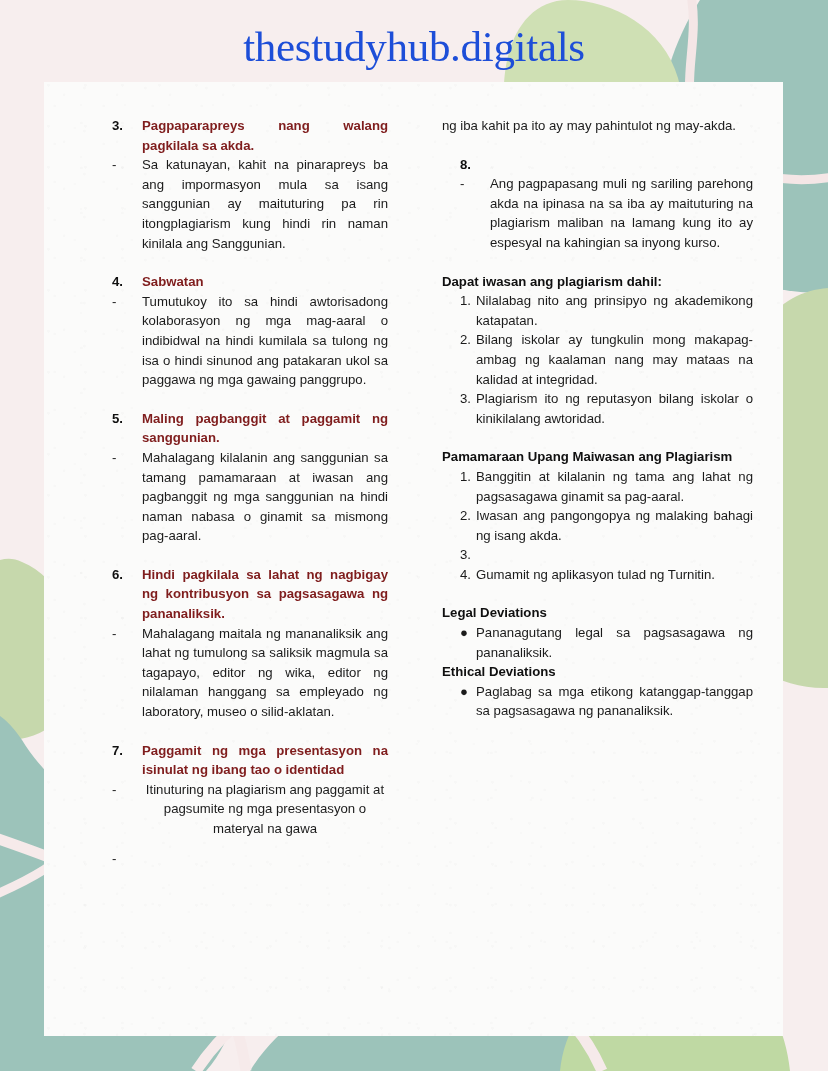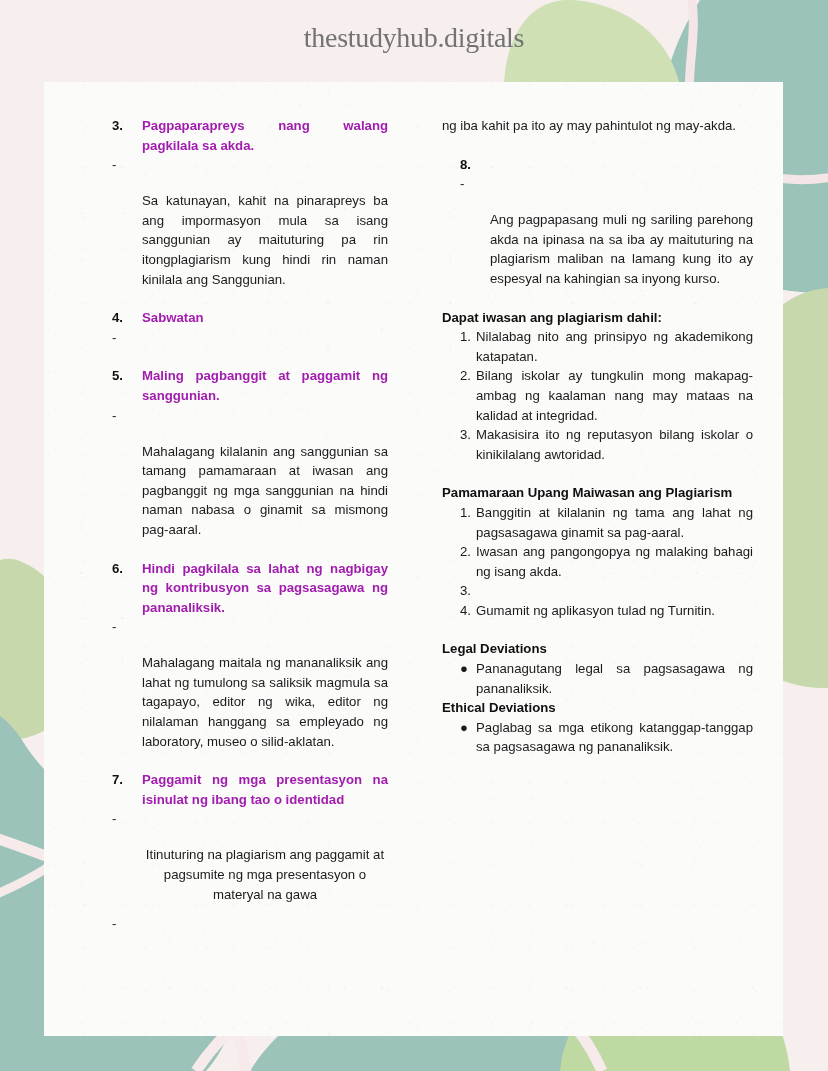--- a/index.html
+++ b/index.html
@@ -25,23 +25,23 @@
   }
 
   
   .wordmark {
     position: absolute;
     top: 22px;
     left: 0;
     width: 828px;
     text-align: center;
     font-family: "Liberation Serif", serif;
-    font-size: 28px;
+    font-size: 43px;
     letter-spacing: -0.3px;
-    color: #737373;
+    color: #1d4ed8;
     z-index: 3;
     white-space: nowrap;
   }
 
   
   .sheet {
     position: absolute;
     left: 44px;
     top: 82px;
     width: 739px;
@@ -101,37 +101,36 @@
     font-weight: bold;
     font-size: 13.2px;
     line-height: 19.6px;
     color: #101010;
   }
   .num-item .head {
     flex: 1 1 auto;
     font-weight: bold;
     font-size: 13.2px;
     line-height: 19.6px;
-    color: #a21caf;
+    color: #7f1d1d;
     text-align: justify;
     text-justify: inter-word;
   }
 
   .dash-item {
     display: flex;
   }
   .dash-item .dash {
     flex: 0 0 30px;
     font-size: 13.2px;
     line-height: 19.6px;
     color: #1b1b1b;
   }
   .dash-item .txt {
     flex: 1 1 auto;
-    margin-top: 36px;
   }
 
   .blk-gap { height: 19px; }
   .blk-gap-sm { height: 10px; }
 
   .sec-head {
     font-weight: bold;
     font-size: 13.2px;
     line-height: 19.6px;
     color: #101010;
@@ -221,20 +220,21 @@
       </div>
 
       <div class="blk-gap"></div>
 
       <div class="num-item">
         <span class="num">4.</span>
         <span class="head nowrap-last">Sabwatan</span>
       </div>
       <div class="dash-item">
         <span class="dash">-</span>
+        <span class="txt body-text">Tumutukoy ito sa hindi awtorisadong kolaborasyon ng mga mag-aaral o indibidwal na hindi kumilala sa tulong ng isa o hindi sinunod ang patakaran ukol sa paggawa ng mga gawaing panggrupo.</span>
       </div>
 
       <div class="blk-gap"></div>
 
       <div class="num-item">
         <span class="num">5.</span>
         <span class="head">  Maling pagbanggit at paggamit ng sanggunian.</span>
       </div>
       <div class="dash-item">
         <span class="dash">-</span>
@@ -292,21 +292,21 @@
       <div class="n-item">
         <span class="n-num">1.</span>
         <span class="n-txt body-text">Nilalabag nito ang prinsipyo ng akademikong katapatan.</span>
       </div>
       <div class="n-item">
         <span class="n-num">2.</span>
         <span class="n-txt body-text"> Bilang iskolar ay tungkulin mong makapag-ambag ng kaalaman nang may mataas na kalidad at integridad.</span>
       </div>
       <div class="n-item">
         <span class="n-num">3.</span>
-        <span class="n-txt body-text">Makasisira ito ng reputasyon bilang iskolar o kinikilalang awtoridad.</span>
+        <span class="n-txt body-text">Plagiarism ito ng reputasyon bilang iskolar o kinikilalang awtoridad.</span>
       </div>
 
       <div class="blk-gap"></div>
 
       <div class="sec-head">Pamamaraan Upang Maiwasan ang Plagiarism</div>
       <div class="n-item">
         <span class="n-num">1.</span>
         <span class="n-txt body-text">Banggitin at kilalanin ng tama ang lahat ng pagsasagawa ginamit sa pag-aaral.</span>
       </div>
       <div class="n-item">

